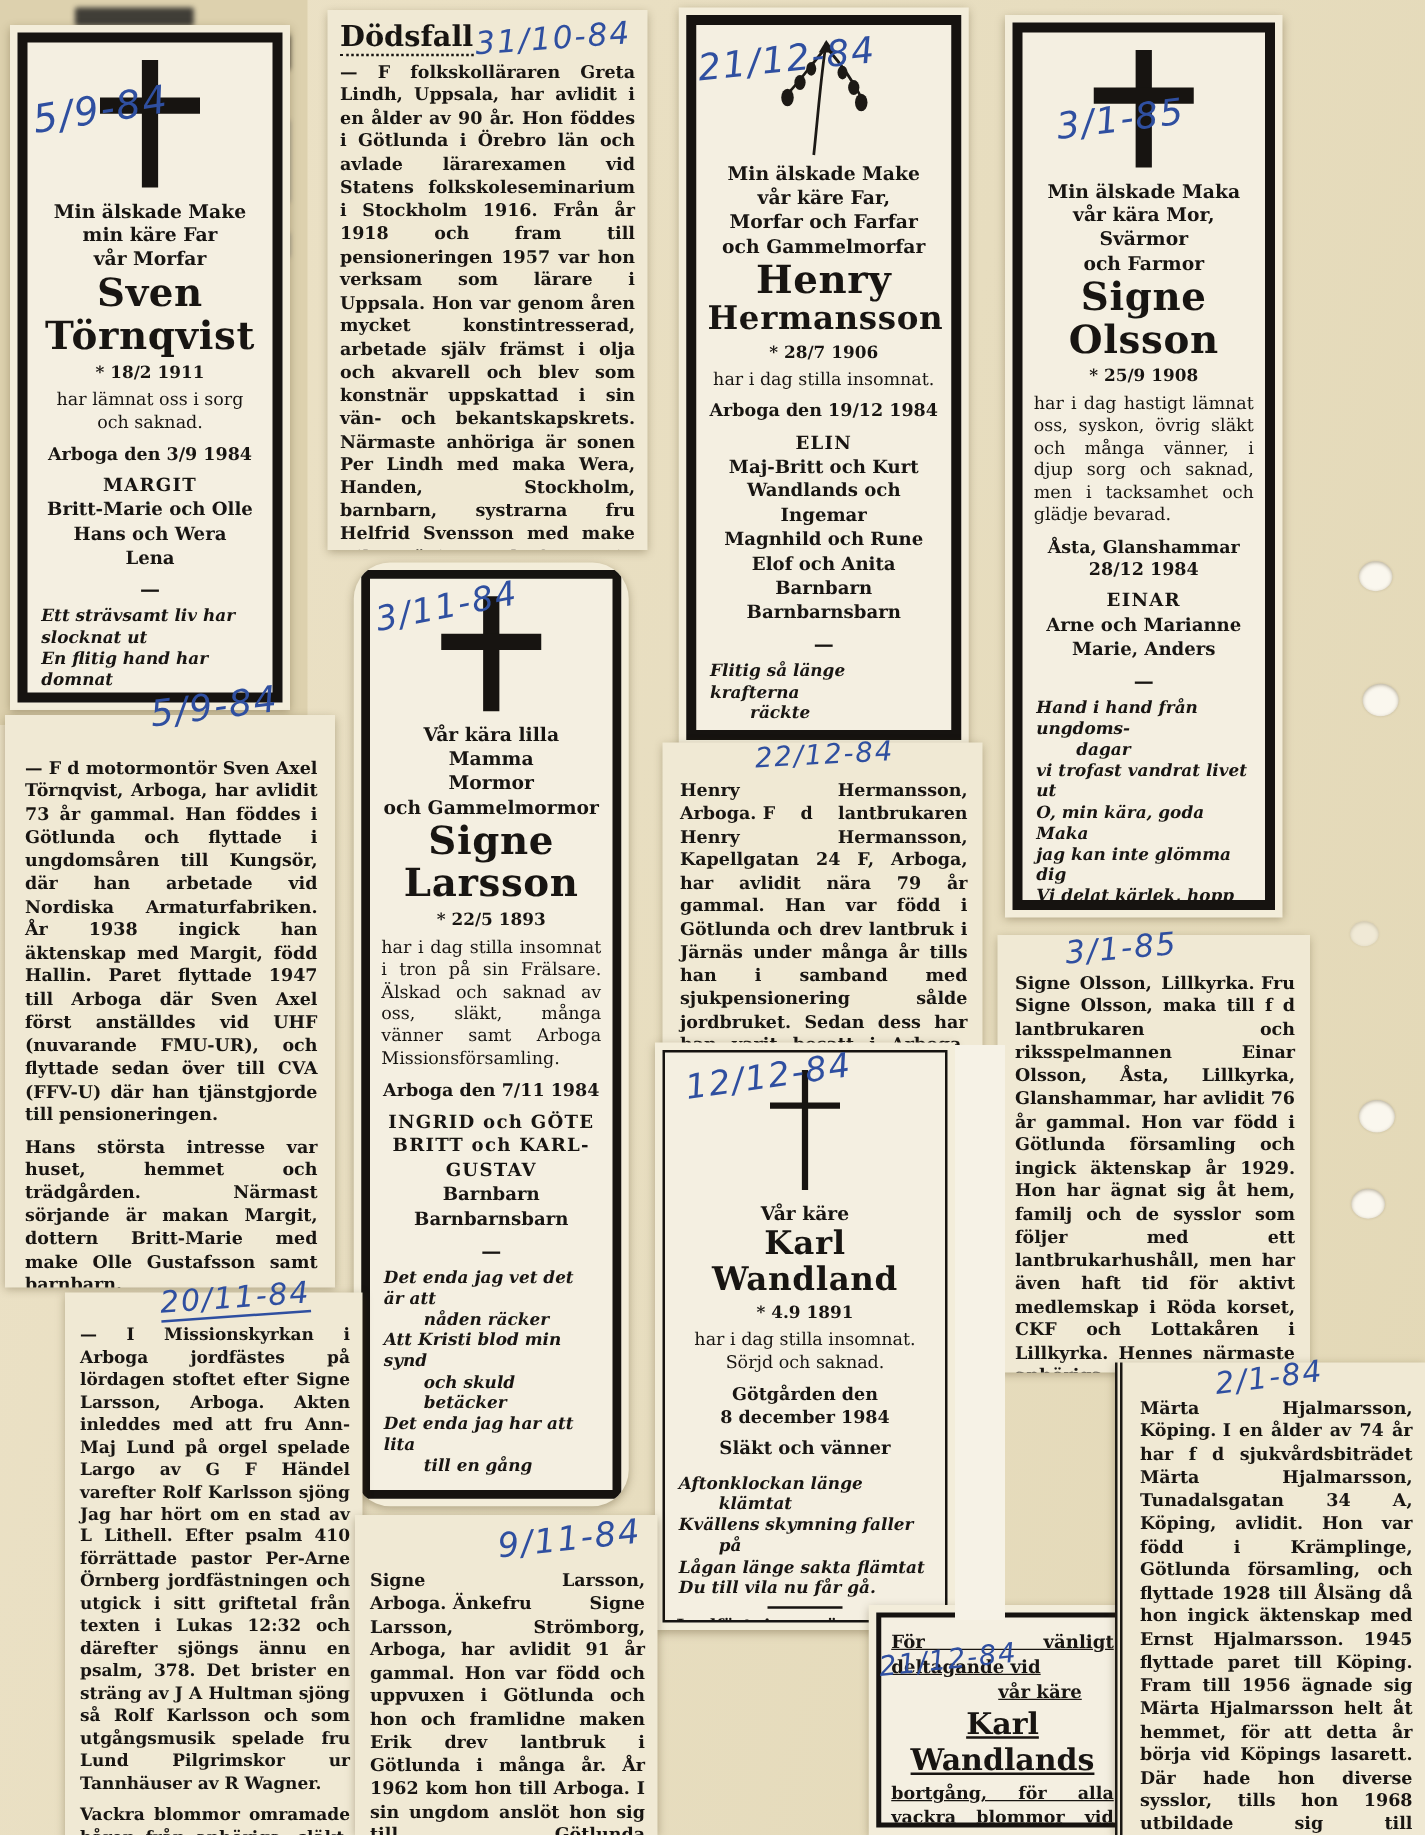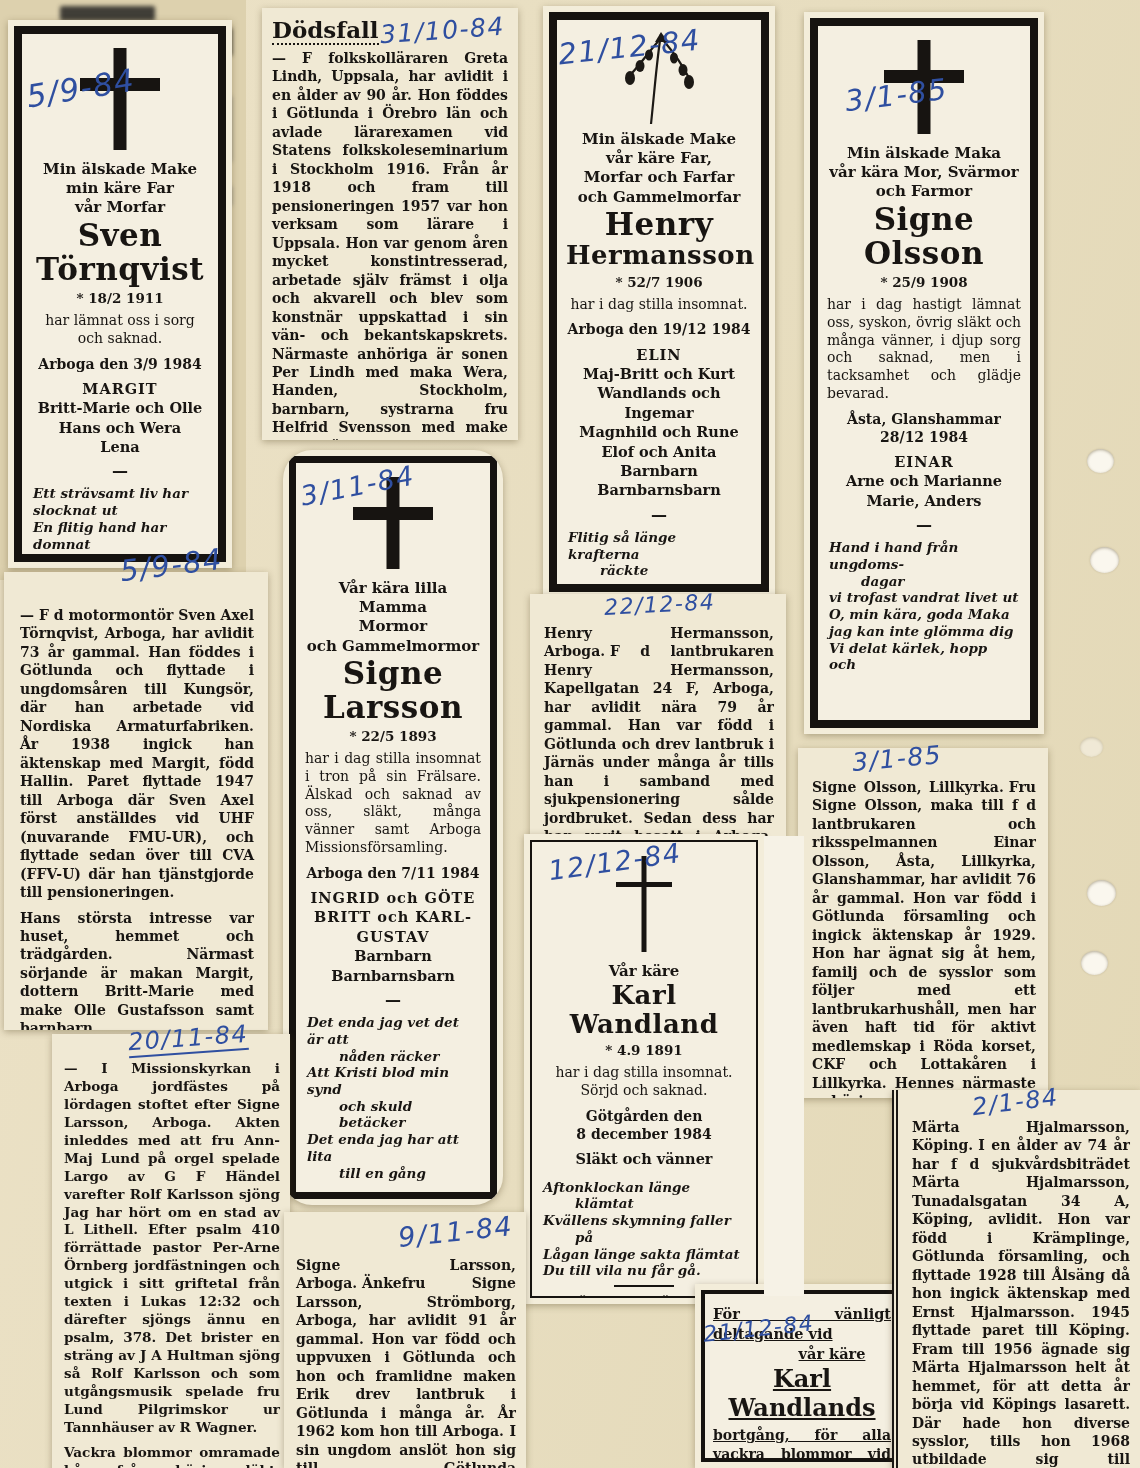--- a/index.html
+++ b/index.html
@@ -44,21 +44,21 @@
   .hole{position:absolute;border-radius:50%;background:#faf7ee;
     box-shadow:inset 0 1px 3px rgba(80,65,30,.4),0 0 2px rgba(80,65,30,.2);}
   .ghost{position:absolute;left:0;top:0;width:246px;height:580px;background:#ddd1ae;}
   .smudge{position:absolute;background:rgba(55,65,90,.38);filter:blur(2px);border-radius:2px;}
   .smudge.dark{background:rgba(25,25,25,.8);}
   .torn{position:absolute;background:#f6f2e6;}
   .c1{left:8px;top:20px;width:224px;height:548px;}
   .c2{left:262px;top:8px;width:256px;height:432px;padding:8px 10px;}
   .c2 h2{margin:0 0 4px;font-size:23px;display:inline-block;border-bottom:2px dotted #181512;}
   .c3{left:543px;top:6px;width:232px;height:592px;}
-  .c4{left:804px;top:12px;width:240px;height:722px;}
+  .c4{left:804px;top:12px;width:222px;height:722px;}
   .c5{left:4px;top:572px;width:264px;height:458px;padding:34px 14px 10px 16px;}
   .c6{left:283px;top:450px;width:220px;height:755px;border-radius:29px;}
   .c7{left:530px;top:594px;width:256px;height:248px;padding:30px 12px 10px 14px;}
   .c8{left:798px;top:748px;width:250px;height:350px;padding:30px 12px 10px 14px;}
   .c9{left:524px;top:834px;width:240px;height:470px;}
   .c10{left:52px;top:1034px;width:238px;height:494px;padding:26px 10px 8px 12px;}
   .c10 p{font-size:13.6px;}
   .c11{left:284px;top:1212px;width:242px;height:256px;padding:44px 10px 8px 12px;}
   .c12{left:695px;top:1284px;width:214px;height:184px;}
   .c12 .frame{padding:10px 8px;text-align:center;}
@@ -138,21 +138,21 @@
         </g>
       </svg>
       <div class="intro">
         <div>Min älskade Make</div>
         <div>vår käre Far,</div>
         <div>Morfar och Farfar</div>
         <div>och Gammelmorfar</div>
       </div>
       <div class="name">Henry</div>
       <div class="name sm">Hermansson</div>
-      <div class="born">* 52/7 1906</div>
+      <div class="born">* 28/7 1906</div>
       <div class="nbody ctr">har i dag stilla insomnat.</div>
       <div class="pdate">Arboga den 19/12 1984</div>
       <div class="mourners">
         <div class="m1">ELIN</div>
         <div>Maj-Britt och Kurt</div>
         <div>Wandlands och Ingemar</div>
         <div>Magnhild och Rune</div>
         <div>Elof och Anita</div>
         <div>Barnbarn</div>
         <div>Barnbarnsbarn</div>

